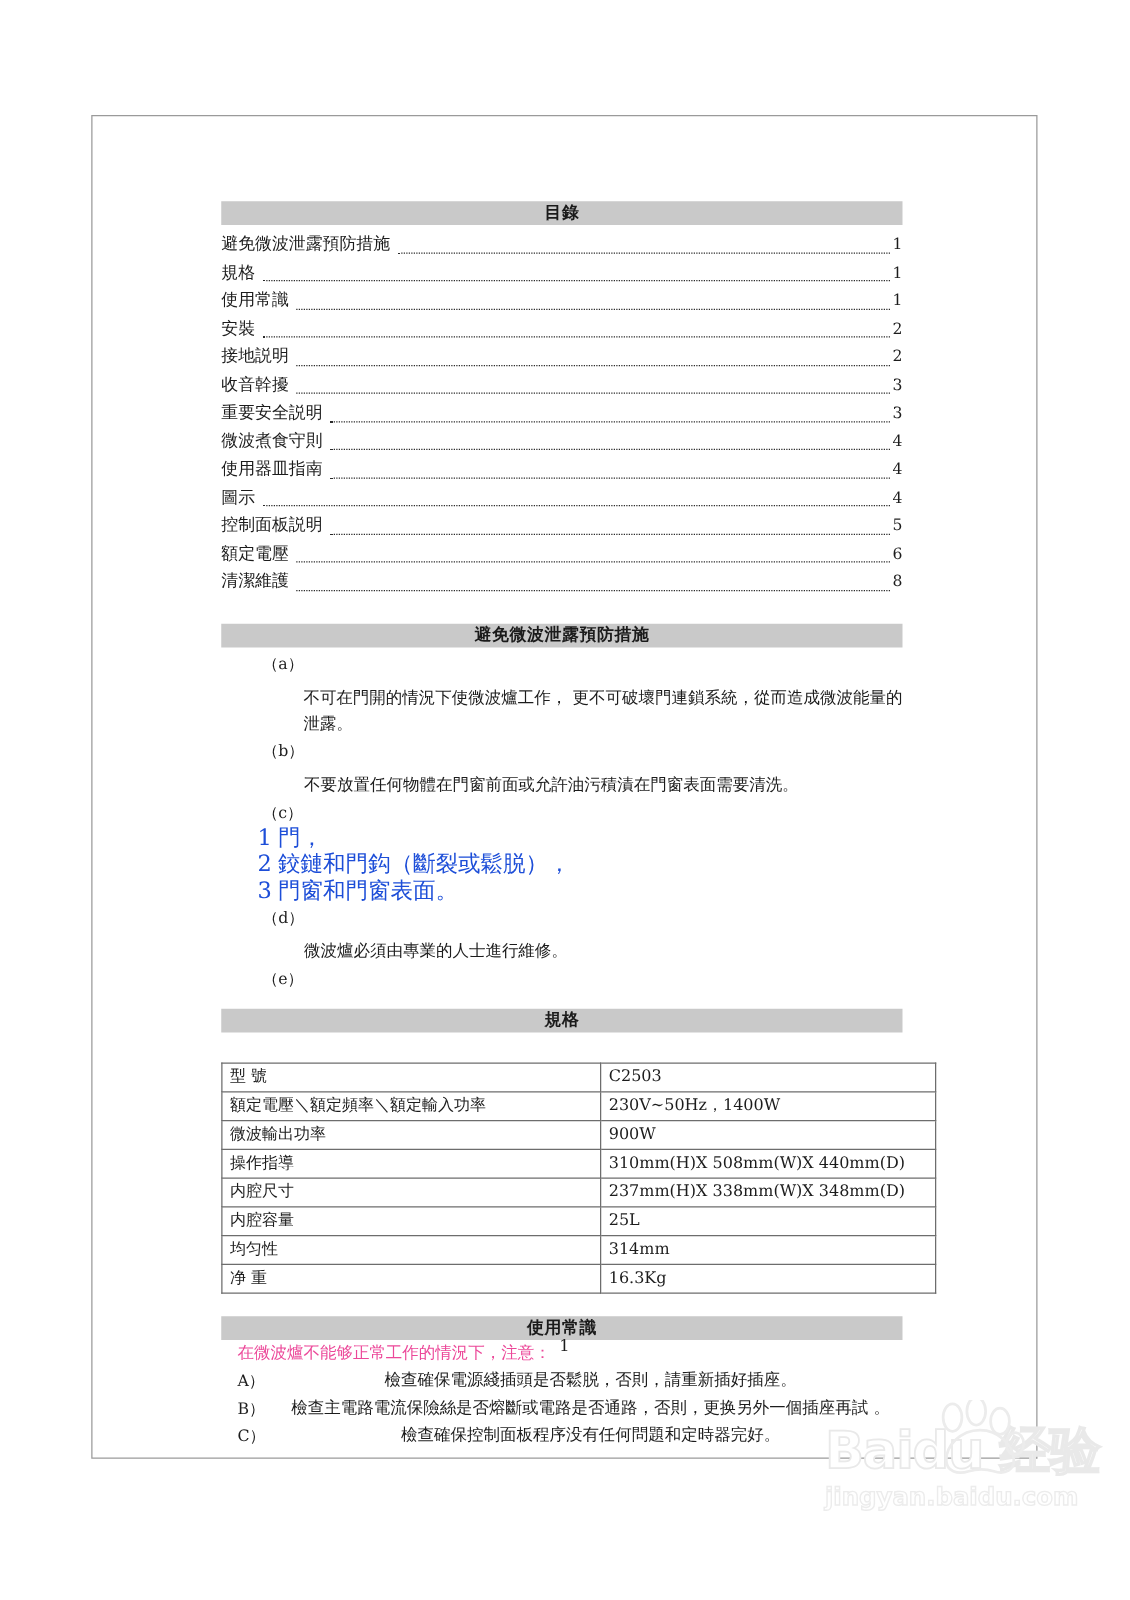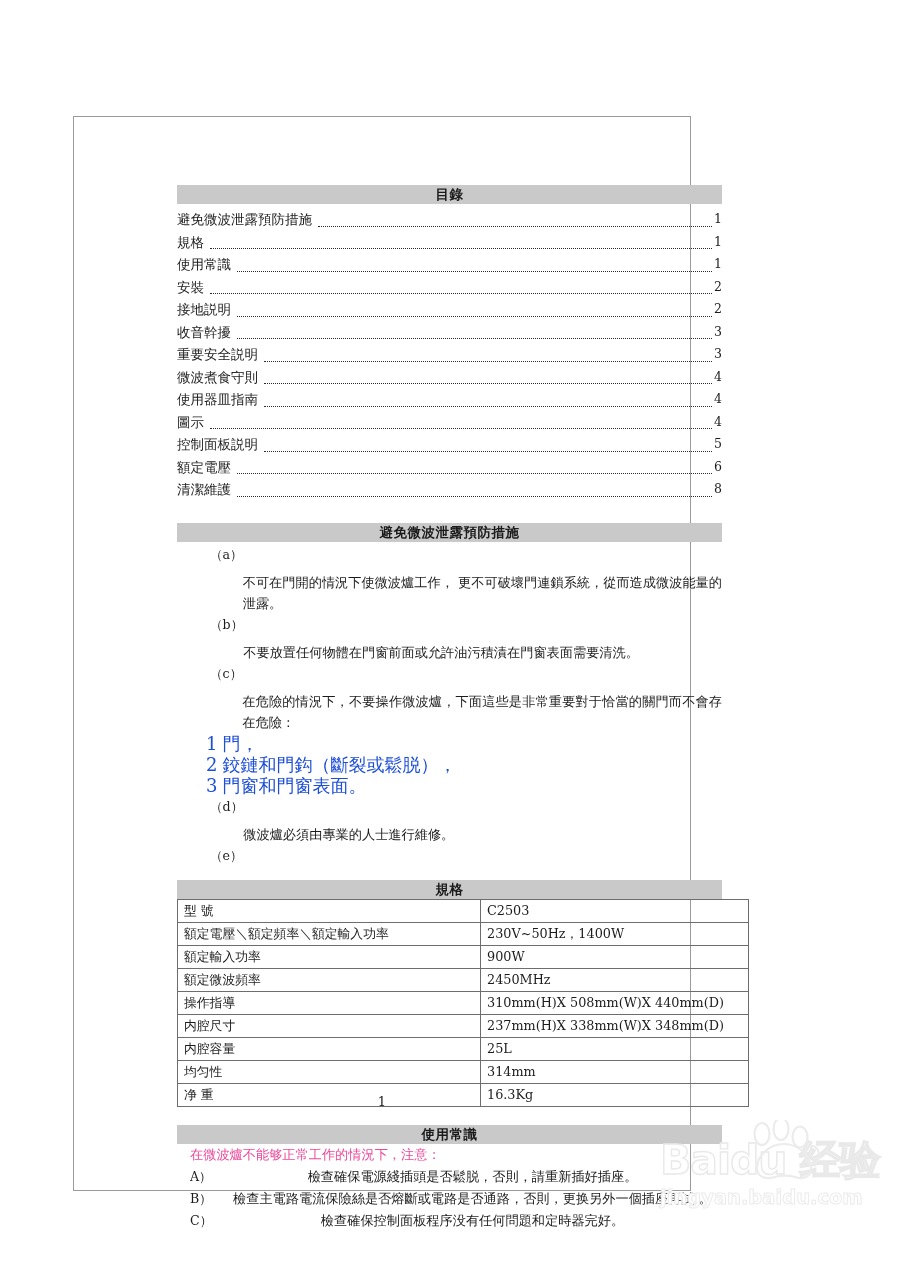--- a/index.html
+++ b/index.html
@@ -12,22 +12,22 @@
     height: 1280px;
     position: relative;
     font-family: "DejaVu Serif", "Liberation Serif", serif;
     overflow: hidden;
   }
 
   
   .page-sheet {
     position: absolute;
     left: 73px;
-    top: 116px;
-    width: 618px;
+    top: 92px;
+    width: 757px;
     height: 1075px;
     border: 1px solid #9a9a9a;
     background: #ffffff;
     box-sizing: border-box;
   }
 
   .content {
     position: absolute;
     left: 103px;   
     top: 68px;     
@@ -117,21 +117,21 @@
     font-size: 13.2px;
     line-height: 22px;
     color: #ec4899;
     padding-left: 13px;
   }
 
   
   .spec-table {
     border-collapse: collapse;
     width: 545px;
-    margin-top: 0;
+    margin-top: 24px;
     table-layout: fixed;
   }
   .spec-table td {
     border: 1px solid #6d6d6d;
     font-size: 12.8px;
     color: #1c1c1c;
     height: 20px;
     padding: 1px 6px;
     line-height: 19px;
     white-space: nowrap;
@@ -269,21 +269,20 @@
         <div class="lettered">
           <span class="mark">（a）</span>
           <span class="txt">不可在門開的情況下使微波爐工作， 更不可破壞門連鎖系統，從而造成微波能量的泄露。</span>
         </div>
         <div class="lettered">
           <span class="mark">（b）</span>
           <span class="txt">不要放置任何物體在門窗前面或允許油污積漬在門窗表面需要清洗。</span>
         </div>
         <div class="lettered">
           <span class="mark">（c）</span>
-          <span class="txt">在危險的情況下，不要操作微波爐，下面這些是非常重要對于恰當的關門而不會存在危險：</span>
         </div>
       </div>
     <div id="prec-sub">
         <div class="numbered"><span class="n">1</span><span>門，</span></div>
         <div class="numbered"><span class="n">2</span><span>鉸鏈和門鈎（斷裂或鬆脱），</span></div>
         <div class="numbered"><span class="n">3</span><span>門窗和門窗表面。</span></div>
       </div>
     <div id="prec-after">
         <div class="lettered">
           <span class="mark">（d）</span>
@@ -300,26 +299,22 @@
       <tbody id="spec-body">
           <tr>
             <td class="k">型        號</td>
             <td class="v">C2503</td>
           </tr>
           <tr>
             <td class="k">額定電壓＼額定頻率＼額定輸入功率</td>
             <td class="v">230V~50Hz，1400W</td>
           </tr>
           <tr>
-            <td class="k">額定輸入功率</td>
+            <td class="k">微波輸出功率</td>
             <td class="v">900W</td>
-          </tr>
-          <tr>
-            <td class="k">額定微波頻率</td>
-            <td class="v">2450MHz</td>
           </tr>
           <tr>
             <td class="k">操作指導</td>
             <td class="v">310mm(H)X  508mm(W)X  440mm(D)</td>
           </tr>
           <tr>
             <td class="k">内腔尺寸</td>
             <td class="v">237mm(H)X  338mm(W)X  348mm(D)</td>
           </tr>
           <tr>

